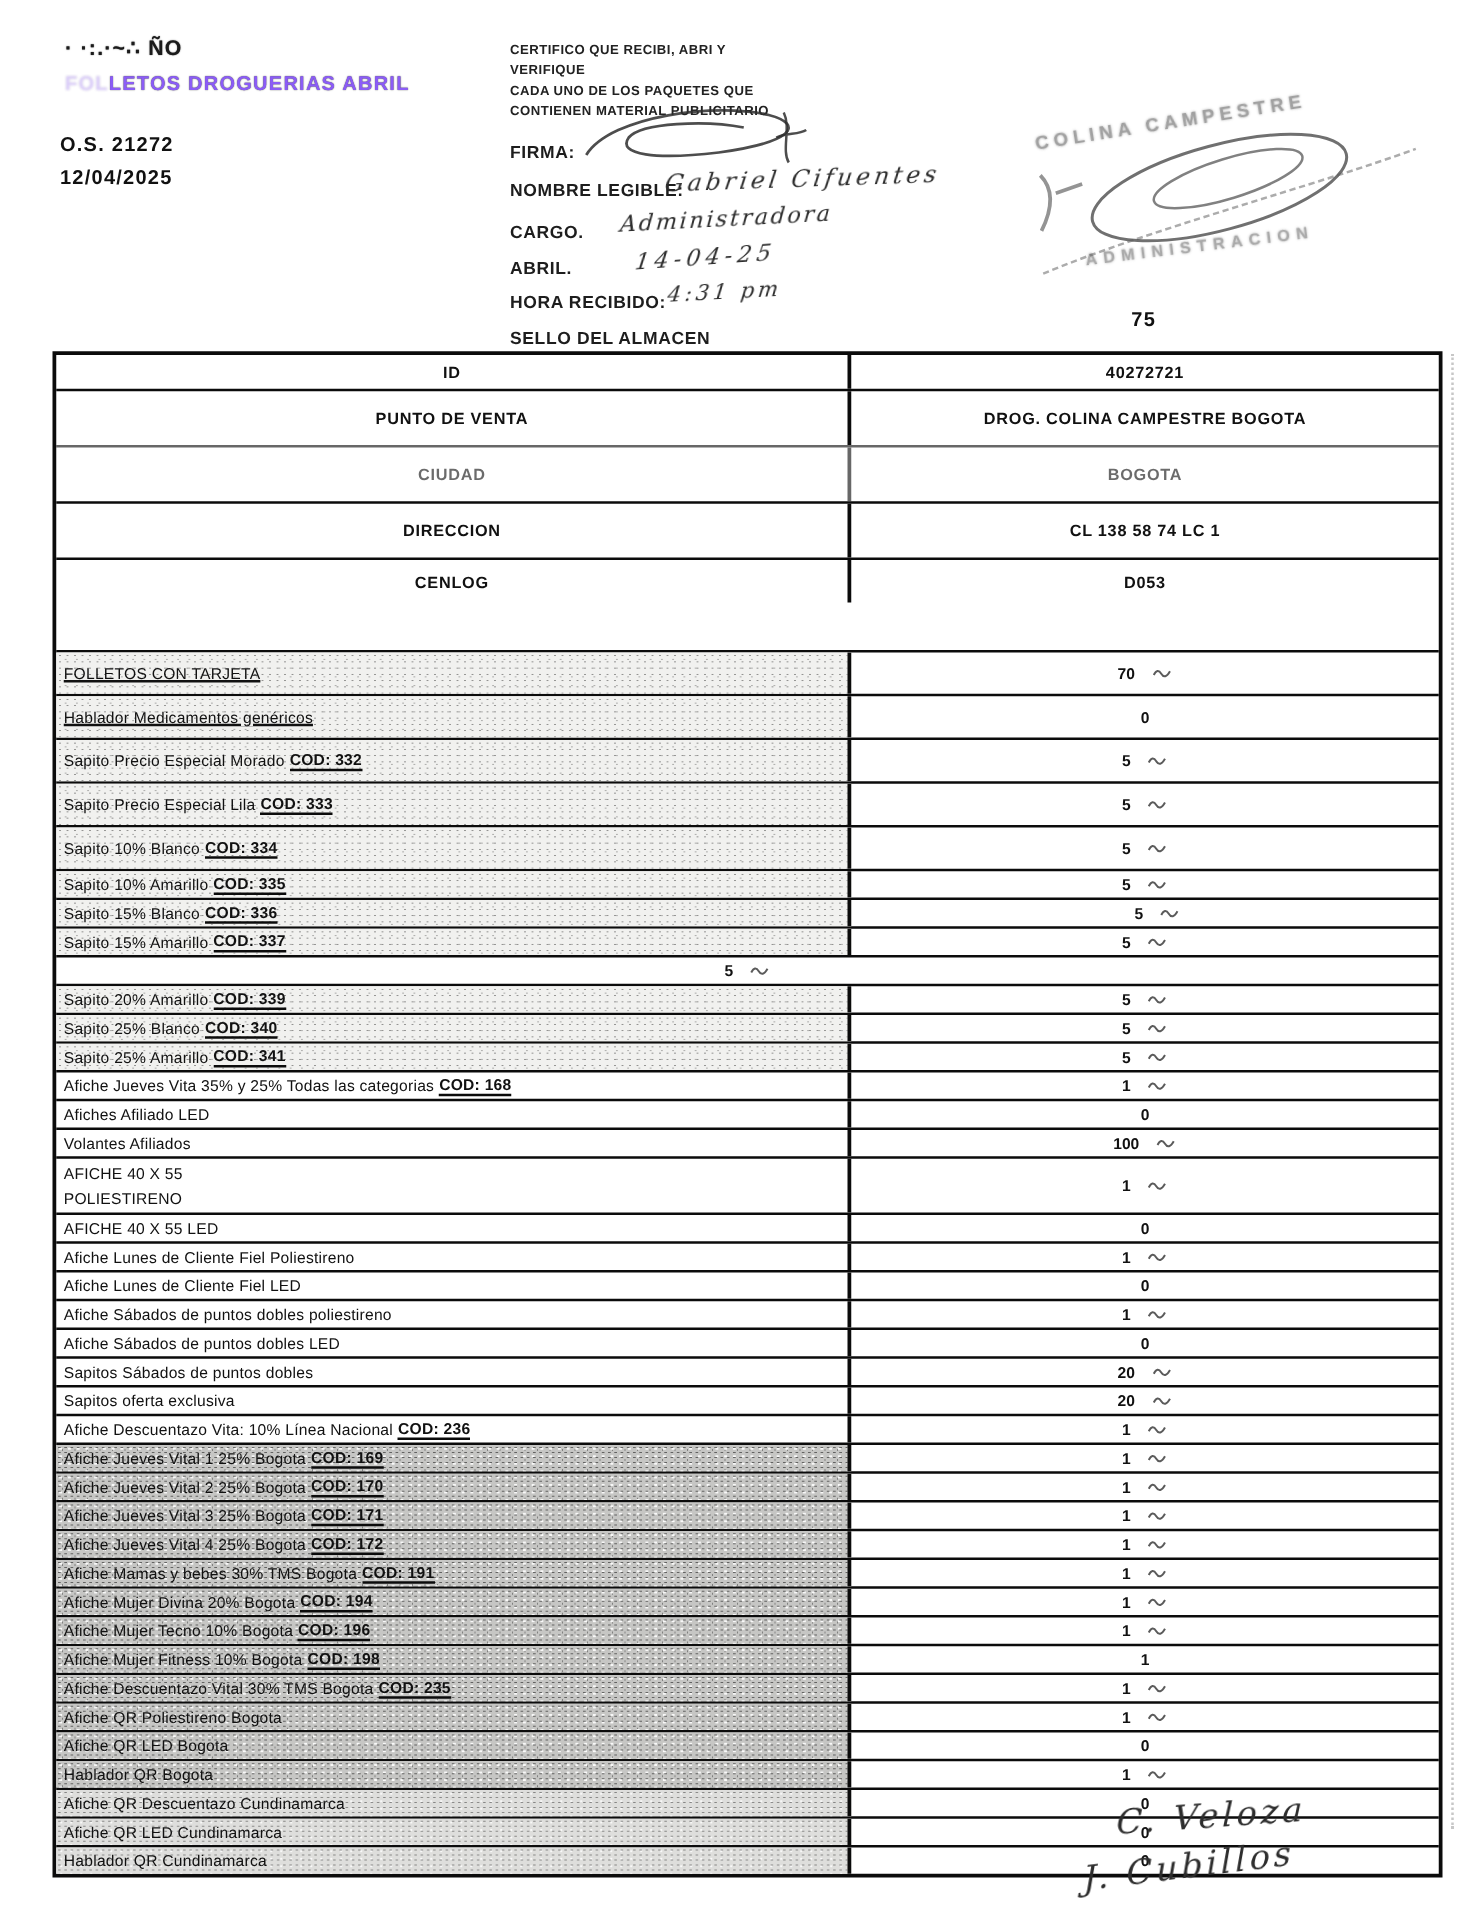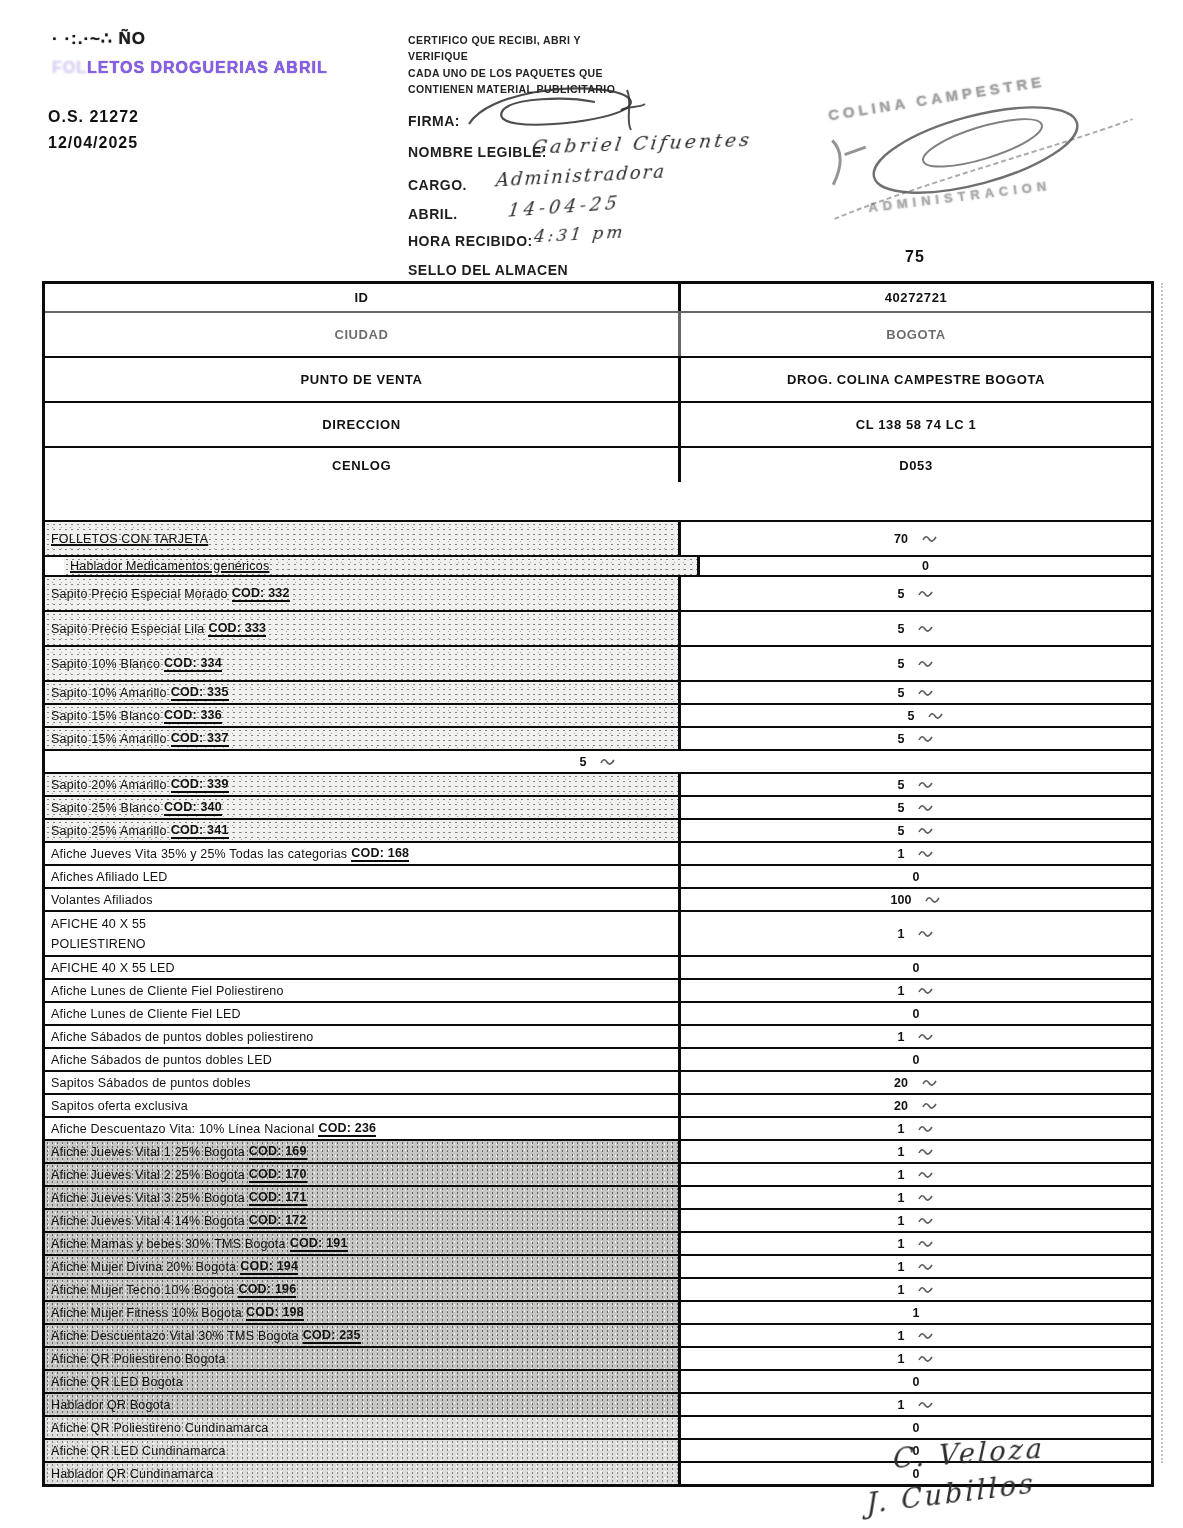--- a/index.html
+++ b/index.html
@@ -133,48 +133,48 @@
     <div class="stamp-l2">ADMINISTRACION</div>
   </div>
 
   <div class="count-75">75</div>
 
   <div class="doc-table">
       <div class="row info" style="height: 27px;">
         <div class="cell left">ID</div>
         <div class="cell right">40272721</div>
       </div>
+      <div class="row info" style="height: 45px;">
+        <div class="cell left">PUNTO DE VENTA</div>
+        <div class="cell right">DROG. COLINA CAMPESTRE BOGOTA</div>
+      </div>
       <div class="row info faded" style="height: 45px;">
         <div class="cell left">CIUDAD</div>
         <div class="cell right">BOGOTA</div>
       </div>
       <div class="row info" style="height: 45px;">
-        <div class="cell left">PUNTO DE VENTA</div>
-        <div class="cell right">DROG. COLINA CAMPESTRE BOGOTA</div>
-      </div>
-      <div class="row info" style="height: 45px;">
         <div class="cell left">DIRECCION</div>
         <div class="cell right">CL 138 58 74 LC 1</div>
       </div>
       <div class="row info" style="height: 36px; text-align: right;">
         <div class="cell left">CENLOG</div>
         <div class="cell right">D053</div>
       </div>
       <div class="row item shade-light" style="height: 35px; margin-top: 38px;">
         <div class="cell left">
           <span class="lbl u">FOLLETOS CON TARJETA</span>
         </div>
         <div class="cell right">
           <span class="val">70</span>
           <span class="check"><svg width="16" height="10" viewBox="0 0 16 10">
               <path d="M1,7 Q4,1 7,6 T14,4" fill="none" stroke="#333" stroke-width="1.6"></path>
             </svg></span>
         </div>
       </div>
-      <div class="row item shade-light" style="height: 20px; padding-left: 19px;">
+      <div class="row item shade-light" style="height: 35px;">
         <div class="cell left">
           <span class="lbl u">Hablador Medicamentos genéricos</span>
         </div>
         <div class="cell right">
           <span class="val">0</span>
         </div>
       </div>
       <div class="row item shade-light" style="height: 35px;">
         <div class="cell left">
           <span class="lbl">Sapito Precio Especial Morado</span>
@@ -447,21 +447,21 @@
         </div>
         <div class="cell right">
           <span class="val">1</span>
           <span class="check"><svg width="16" height="10" viewBox="0 0 16 10">
               <path d="M1,7 Q4,1 7,6 T14,4" fill="none" stroke="#333" stroke-width="1.6"></path>
             </svg></span>
         </div>
       </div>
       <div class="row item shade-dark" style="height: 23px;">
         <div class="cell left">
-          <span class="lbl">Afiche Jueves Vital 4 14% Bogota</span>
+          <span class="lbl">Afiche Jueves Vital 4 25% Bogota</span>
           <span class="cod">COD: 172</span>
         </div>
         <div class="cell right">
           <span class="val">1</span>
           <span class="check"><svg width="16" height="10" viewBox="0 0 16 10">
               <path d="M1,7 Q4,1 7,6 T14,4" fill="none" stroke="#333" stroke-width="1.6"></path>
             </svg></span>
         </div>
       </div>
       <div class="row item shade-dark" style="height: 23px;">
@@ -546,21 +546,21 @@
         </div>
         <div class="cell right">
           <span class="val">1</span>
           <span class="check"><svg width="16" height="10" viewBox="0 0 16 10">
               <path d="M1,7 Q4,1 7,6 T14,4" fill="none" stroke="#333" stroke-width="1.6"></path>
             </svg></span>
         </div>
       </div>
       <div class="row item shade-medium" style="height: 23px;">
         <div class="cell left">
-          <span class="lbl">Afiche QR Poliestireno Cundinamarca</span>
+          <span class="lbl">Afiche QR Descuentazo Cundinamarca</span>
         </div>
         <div class="cell right">
           <span class="val">0</span>
         </div>
       </div>
       <div class="row item shade-medium" style="height: 23px;">
         <div class="cell left">
           <span class="lbl">Afiche QR LED Cundinamarca</span>
         </div>
         <div class="cell right">

